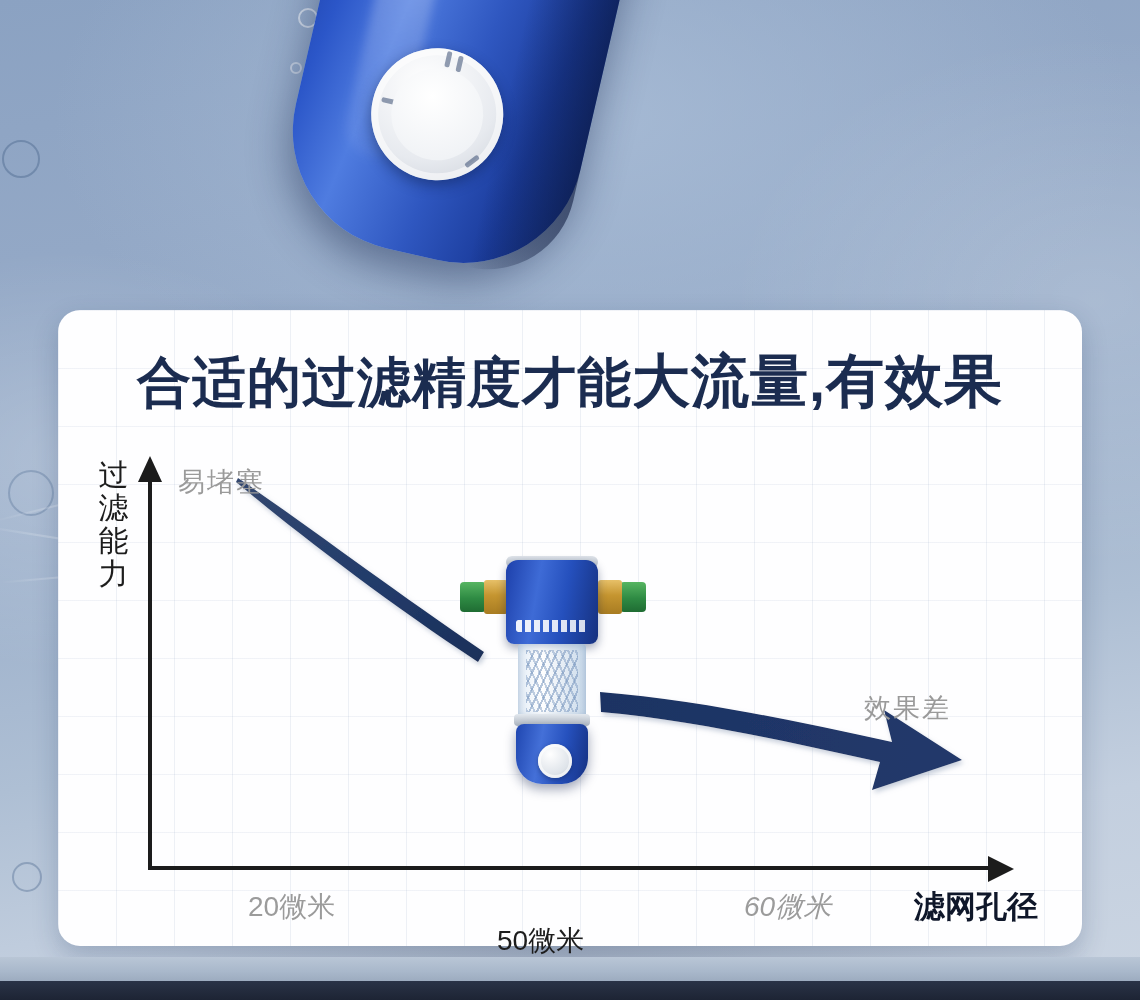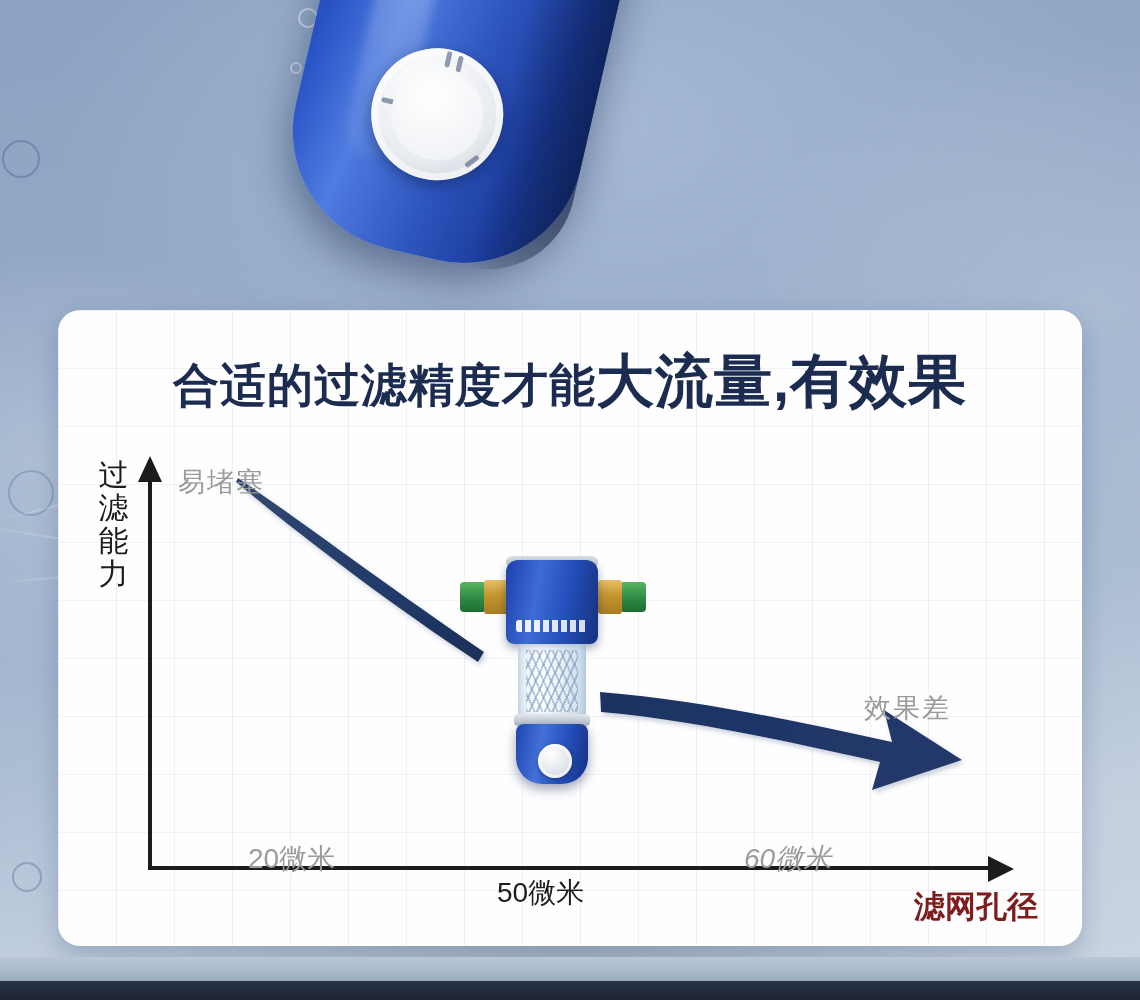--- a/index.html
+++ b/index.html
@@ -63,37 +63,37 @@
         box-shadow:0 10px 26px rgba(25,45,85,.22);overflow:hidden;}
   .card-grid{position:absolute;inset:0;
       background-image:
         linear-gradient(to right, rgba(150,168,196,.16) 1px, transparent 1px),
         linear-gradient(to bottom, rgba(150,168,196,.13) 1px, transparent 1px);
       background-size:58px 58px;}
 
   
   .title{position:absolute;left:0;right:0;top:42px;text-align:center;white-space:nowrap;
          color:#1b2c50;font-weight:bold;line-height:1;}
-  .title .t-small{font-size:46px;letter-spacing:1px;}
+  .title .t-small{font-size:54px;letter-spacing:1px;}
   .title .t-big{font-size:58px;letter-spacing:1px;}
 
   
   .axis-y{position:absolute;left:148px;top:478px;width:4px;height:392px;background:#1c1c1c;}
   .axis-y-head{position:absolute;left:138px;top:456px;width:0;height:0;
       border-left:12px solid transparent;border-right:12px solid transparent;border-bottom:26px solid #1c1c1c;}
   .axis-x{position:absolute;left:150px;top:866px;width:846px;height:4px;background:#1c1c1c;}
   .axis-x-head{position:absolute;left:988px;top:856px;width:0;height:0;
       border-top:13px solid transparent;border-bottom:13px solid transparent;border-left:26px solid #1c1c1c;}
 
   .ylabel{position:absolute;left:94px;top:458px;width:40px;
       font-size:30px;color:#1d1d1d;line-height:1.1;text-align:center;letter-spacing:1px;}
 
-  .xlabel{position:absolute;top:840px;font-size:28px;color:#9b9b9b;white-space:nowrap;}
+  .xlabel{position:absolute;top:888px;font-size:28px;color:#9b9b9b;white-space:nowrap;}
   .xlabel.hi{color:#1d1d1d;margin-top:34px;}
-  .xaxis-name{position:absolute;left:914px;top:886px;font-size:31px;font-weight:bold;color:#7f1d1d;white-space:nowrap;}
+  .xaxis-name{position:absolute;left:914px;top:886px;font-size:31px;font-weight:bold;color:#0f172a;white-space:nowrap;}
 
   .ann{position:absolute;font-size:27px;color:#9a9a9a;white-space:nowrap;letter-spacing:2px;}
   .ann-left{left:178px;top:464px;}
   .ann-right{left:864px;top:690px;}
 
   .curves{position:absolute;left:0;top:0;width:1140px;height:1000px;pointer-events:none;}
 
   
   .prod{position:absolute;left:466px;top:548px;width:174px;height:240px;}
   .prod-head{position:absolute;left:40px;top:12px;width:92px;height:84px;border-radius:12px 12px 8px 8px;

